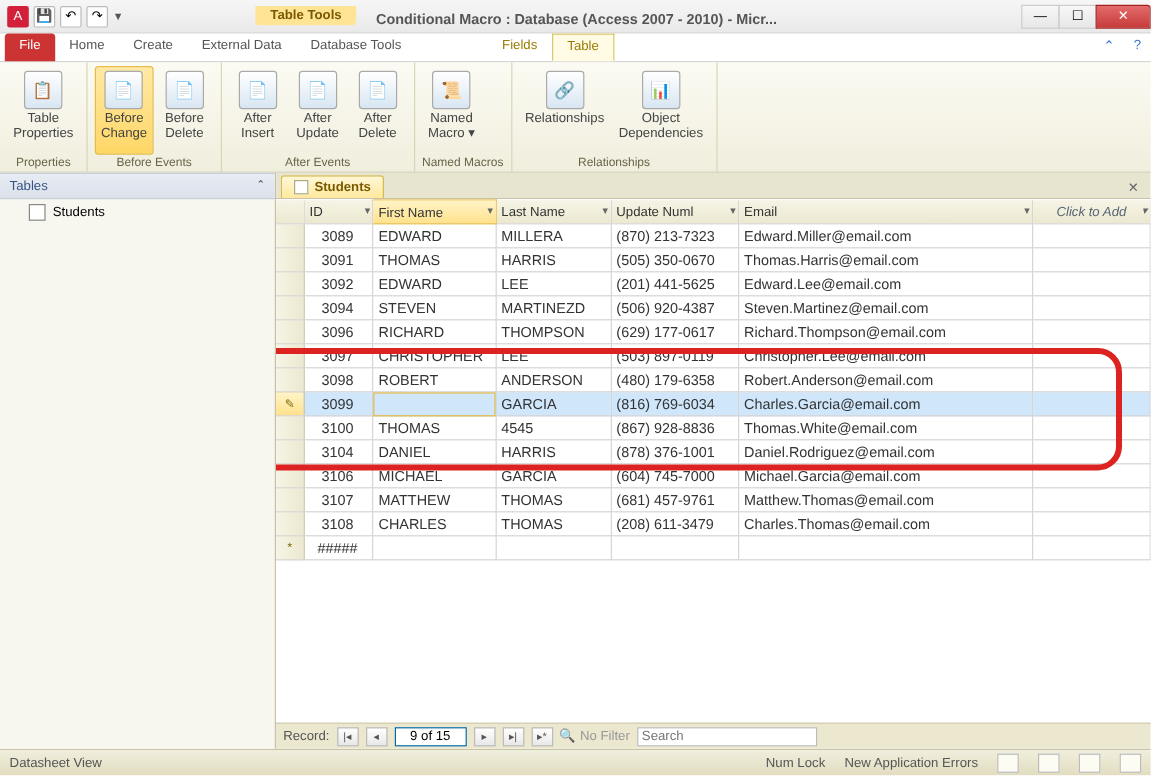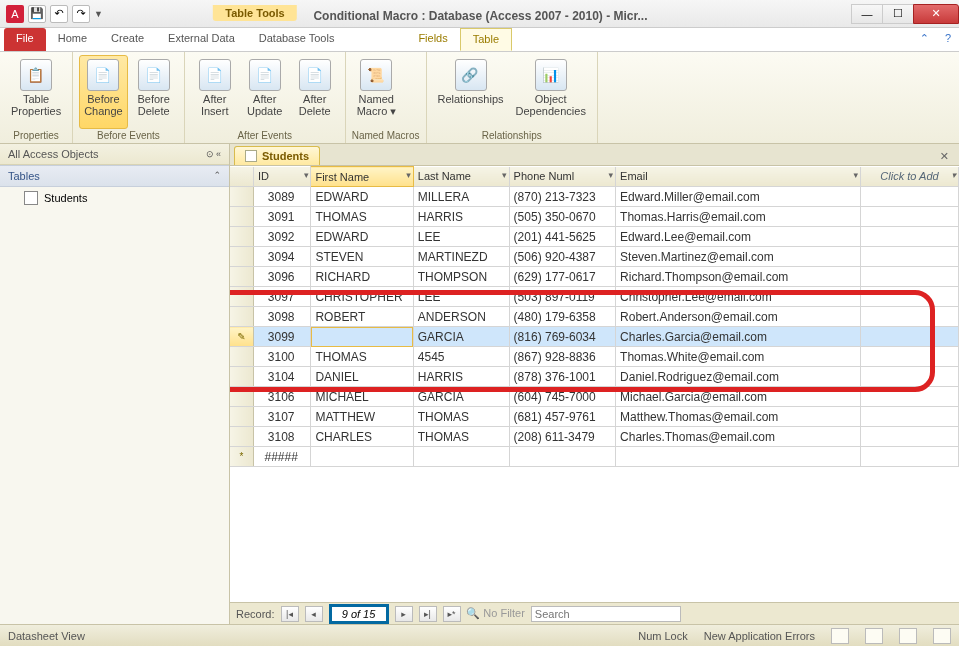--- a/index.html
+++ b/index.html
@@ -65,21 +65,21 @@
 tr.selrow td { background: #cfe6fb; }
 tr.selrow td.rowhdr { background: linear-gradient(#fff4c6,#ffe18b); }
 td.editing { background: #fff; outline: 1px solid #e7bb45; outline-offset: -1px; }
 th.clickadd { font-style: italic; color: #567; text-align: center; }
 
 .redbox { position: absolute; border: 5px solid #d22; border-radius: 20px; pointer-events: none; z-index: 10; }
 
 
 .recnav { height: 22px; background: #ece8d0; border-top: 1px solid #c8c3a7; display: flex; align-items: center; gap: 6px; padding: 0 6px; font-size: 11px; color: #555; }
 .recnav .rb { border: 1px solid #bbb; background: linear-gradient(#fff,#e8e8e8); width: 18px; height: 16px; display: flex; align-items: center; justify-content: center; font-size: 9px; }
-.recnav input.rpos { width: 60px; border: 3px solid #0369a1; padding: 1px 3px; font-size: 11px; text-align: center; font-style: italic; }
+.recnav input.rpos { width: 60px; border: 1px solid #0369a1; padding: 1px 3px; font-size: 11px; text-align: center; }
 .recnav .filter { color: #999; }
 .recnav input.rsearch { flex: 0 0 120px; border: 1px solid #bbb; padding: 1px 3px; font-size: 11px; color: #888; }
 
 
 .status { height: 22px; background: linear-gradient(#f0eedd,#e2ddc0); border-top: 1px solid #c8c3a7; display: flex; align-items: center; padding: 0 8px; font-size: 11px; color: #555; gap: 16px; }
 .status .sp { flex: 1; }
 .status .vbtn { width: 18px; height: 16px; border: 1px solid #bbb; background: #fdfcf3; }
 
 .chev { font-size: 9px; color: #555; }
 </style>
@@ -187,24 +187,20 @@
           <div class="lbl">Object
 Dependencies</div>
         </div>
     </div>
     <div class="glabel">Relationships</div>
   </div>
 </div>
 
 <div class="main">
   <div class="navpane">
-    <div class="nav-hdr">
-      <span class="nh-title">All Access Objects</span>
-      <span class="chev">⊙ «</span>
-    </div>
     <div class="nav-section">
       <span>Tables</span>
       <span style="float:right" class="chev">⌃</span>
     </div>
     <div class="nav-item">
       <span class="tico"></span>
       <span>Students</span>
     </div>
   </div>
 
@@ -217,21 +213,21 @@
       <div class="x">✕</div>
     </div>
     <div class="grid">
       <table id="dstable">
         <thead>
             <tr>
           <th class="rowhdr" style="width:22px"></th>
           <th style="width:54px"><span>ID</span><span class="dd">▾</span></th>
           <th class="sel" style="width:96px"><span>First Name</span><span class="dd">▾</span></th>
           <th style="width:90px"><span>Last Name</span><span class="dd">▾</span></th>
-          <th style="width:100px"><span>Phone Numl</span><span class="dd">▾</span></th>
+          <th style="width:100px"><span>Update Numl</span><span class="dd">▾</span></th>
           <th style="width:230px"><span>Email</span><span class="dd">▾</span></th>
           <th class="clickadd" style="width:92px"><span>Click to Add</span><span class="dd">▾</span></th>
         </tr>
           </thead>
         <tbody id="dsbody">
             <tr>
               <td class="rowhdr"></td>
               <td class="id">3089</td>
               <td>EDWARD</td>
               <td>MILLERA</td>

